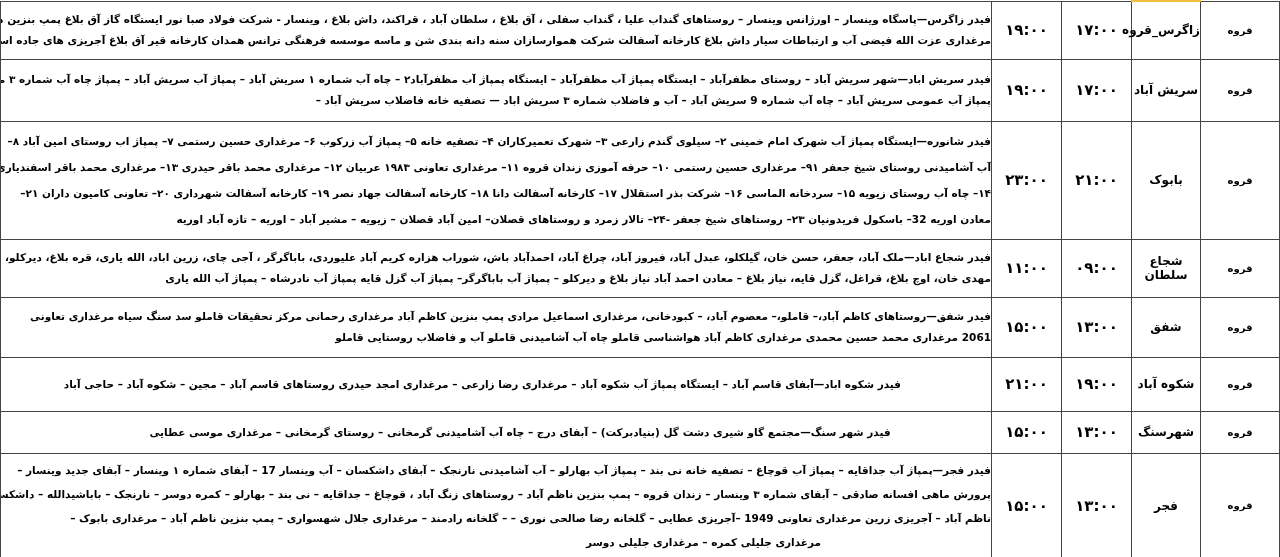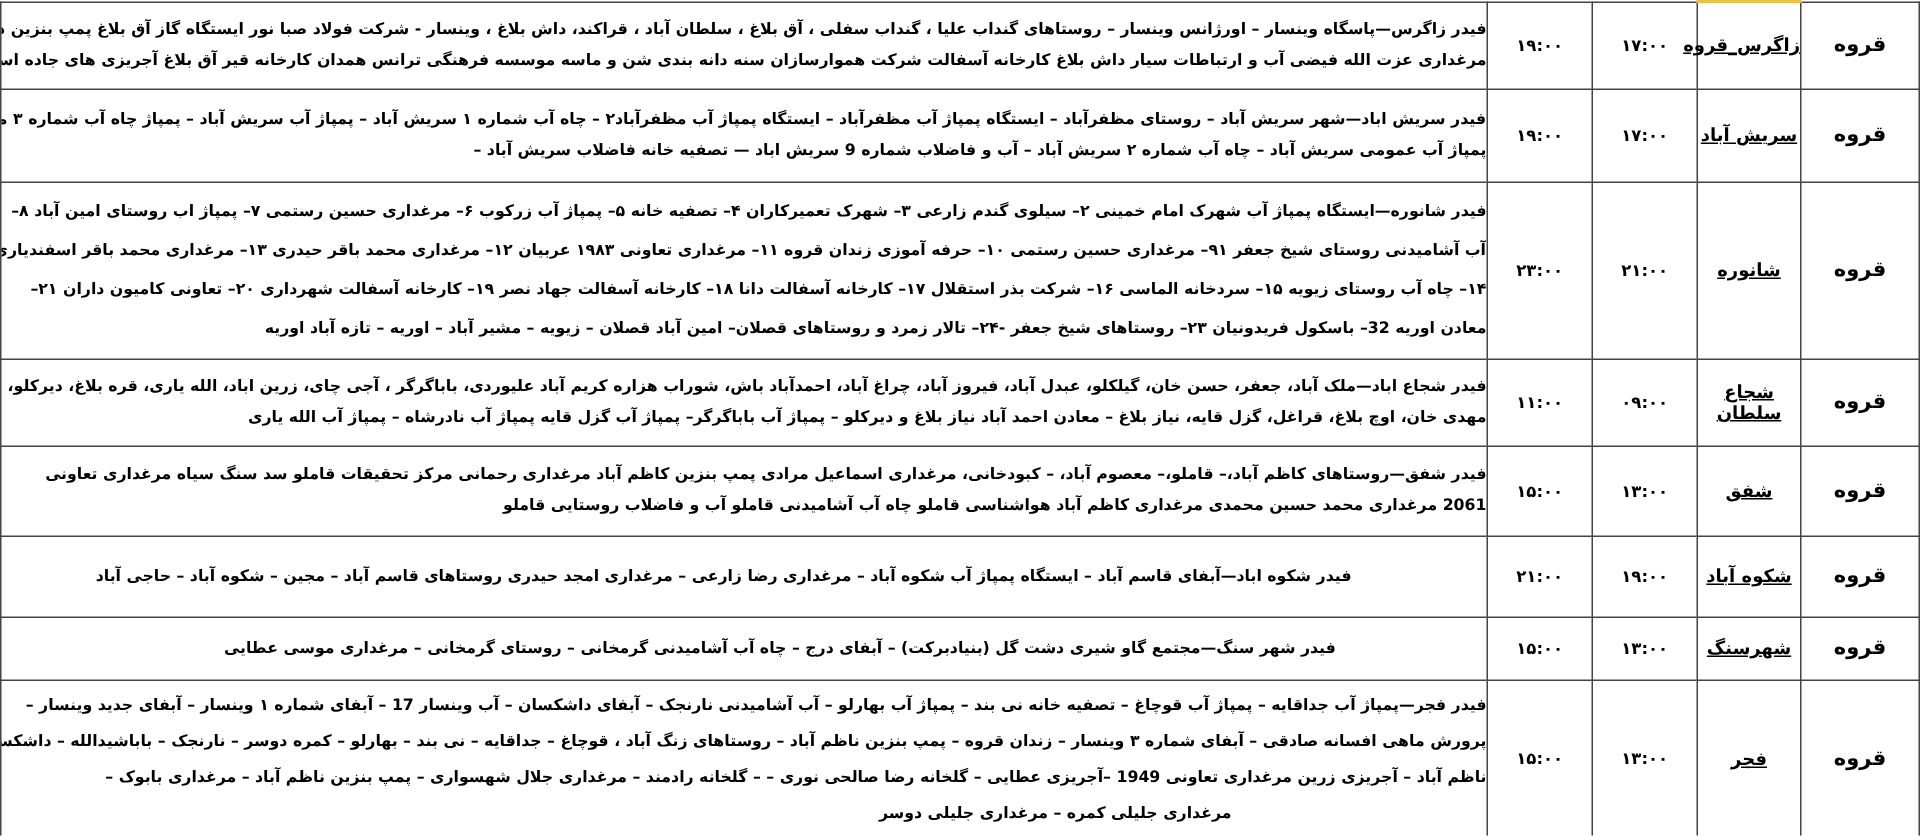--- a/index.html
+++ b/index.html
@@ -1,22 +1,22 @@
 <!DOCTYPE html>
 <html><head>
 <meta charset="utf-8">
 <style>
   html, body { margin:0; padding:0; background:#fff; }
   body { width:1280px; height:557px; overflow:hidden; font-family:"DejaVu Sans", sans-serif; }
   table.sched { border-collapse:collapse; width:1280px; table-layout:fixed; direction:rtl; }
   table.sched td { border:1.5px solid #444; padding:0; vertical-align:middle; color:#000; font-weight:bold; }
-  td.city { width:78px; text-align:center; font-size:14px; }
-  td.feeder { width:68px; text-align:center; font-size:12px;text-decoration:underline; }
+  td.city { width:78px; text-align:center; font-size:10px; }
+  td.feeder { width:68px; text-align:center; font-size:12px; }
   td.feeder.highlight { border-top:2px solid #f0c040; }
-  td.time { width:69px; text-align:center; font-size:11px; }
+  td.time { width:69px; text-align:center; font-size:15px; }
   td.desc { text-align:right; font-size:10.5px; line-height:21px; padding:0 10px 0 6px; }
   .line { display:block; white-space:nowrap; overflow:hidden; }
   .line.center { text-align:center;margin-left:48px; }
 </style>
 </head>
 <body>
 
 <table class="sched">
   <tbody>
 
@@ -31,27 +31,27 @@
       </td>
     </tr>
 
     <tr style="height:62px">
       <td class="city">قروه</td>
       <td class="feeder">سریش آباد</td>
       <td class="time">۱۷:۰۰</td>
       <td class="time">۱۹:۰۰</td>
       <td class="desc">
         <span class="line">فیدر سریش اباد—شهر سریش آباد – روستای مظفرآباد – ایستگاه پمپاژ آب مظفرآباد – ایستگاه پمپاژ آب مظفرآباد۲ – چاه آب شماره ۱ سریش آباد – پمپاژ آب سریش آباد  – پمپاژ چاه آب شماره ۳ مظفرآباد–</span>
-        <span class="line">پمپاژ آب عمومی سریش آباد – چاه آب شماره ۲ سریش آباد – آب و فاضلاب شماره 9 سریش اباد — تصفیه خانه فاضلاب سریش آباد –</span>
+        <span class="line">پمپاژ آب عمومی سریش آباد – چاه آب شماره 9 سریش آباد – آب و فاضلاب شماره ۳ سریش اباد — تصفیه خانه فاضلاب سریش آباد –</span>
       </td>
     </tr>
 
     <tr style="height:118px">
       <td class="city">قروه</td>
-      <td class="feeder">شانوره</td>
+      <td class="feeder">بابوک</td>
       <td class="time">۲۱:۰۰</td>
       <td class="time">۲۳:۰۰</td>
       <td class="desc" style="line-height:26px">
         <span class="line">فیدر شانوره—ایستگاه پمپاژ آب شهرک امام خمینی  ۲– سیلوی گندم زارعی  ۳– شهرک تعمیرکاران  ۴– تصفیه خانه  ۵– پمپاژ آب زرکوب  ۶– مرغداری حسین رستمی  ۷– پمپاژ اب روستای امین آباد  ۸–</span>
         <span class="line">آب آشامیدنی روستای شیخ جعفر  ۹۱– مرغداری حسین رستمی  ۱۰– حرفه آموزی زندان قروه  ۱۱– مرغداری تعاونی ۱۹۸۳ عربیان  ۱۲– مرغداری محمد باقر حیدری  ۱۳– مرغداری محمد باقر اسفندیاری</span>
         <span class="line">۱۴– چاه آب روستای زیویه  ۱۵– سردخانه الماسی  ۱۶– شرکت بذر استقلال  ۱۷– کارخانه آسفالت دانا  ۱۸– کارخانه آسفالت جهاد نصر  ۱۹– کارخانه آسفالت شهرداری  ۲۰– تعاونی کامیون داران  ۲۱–</span>
         <span class="line">معادن اوریه  32– باسکول فریدونیان  ۲۳– روستاهای شیخ جعفر -۲۴– تالار زمرد و روستاهای قصلان– امین آباد قصلان – زیویه – مشیر آباد – اوریه – تازه آباد اوریه</span>
       </td>
     </tr>
 

